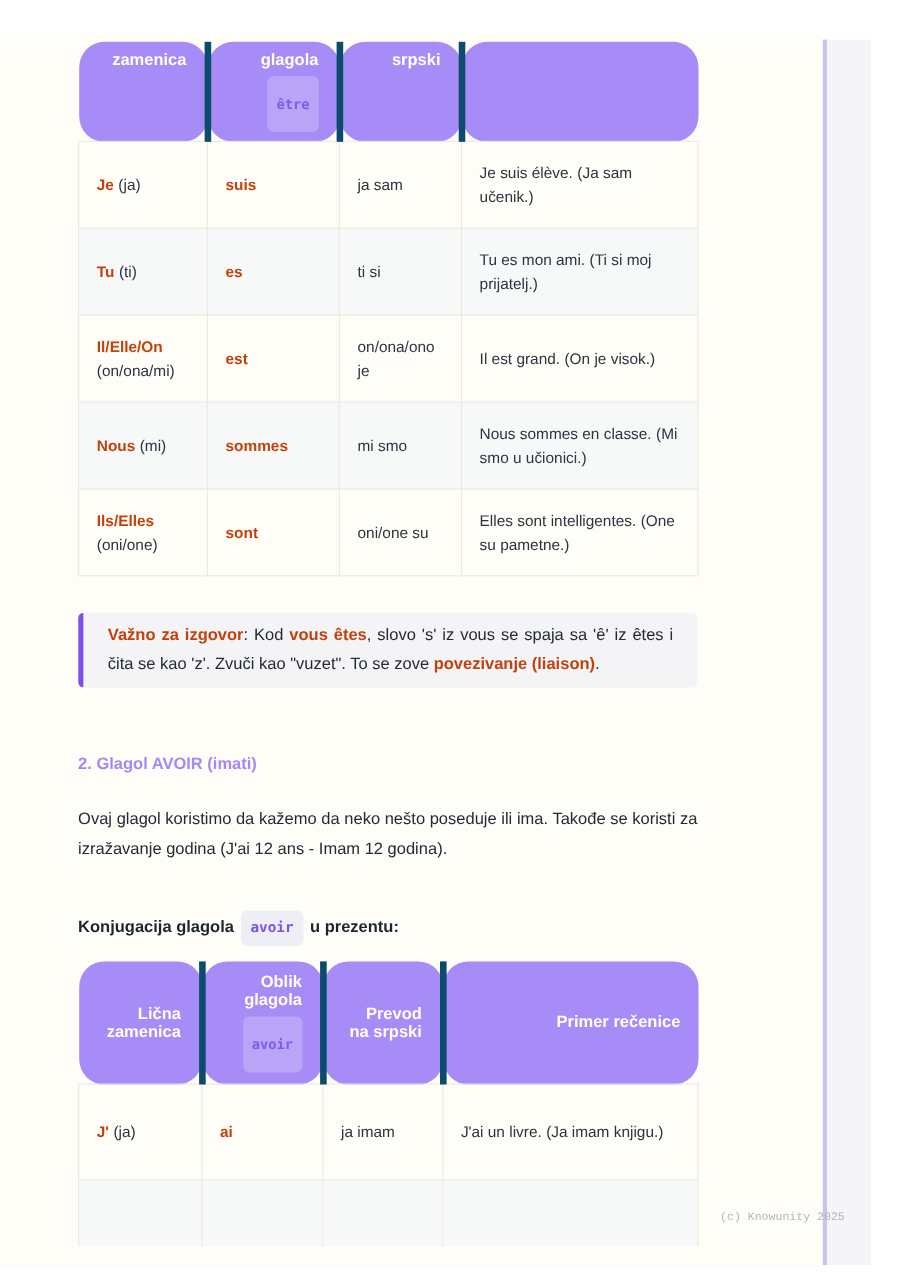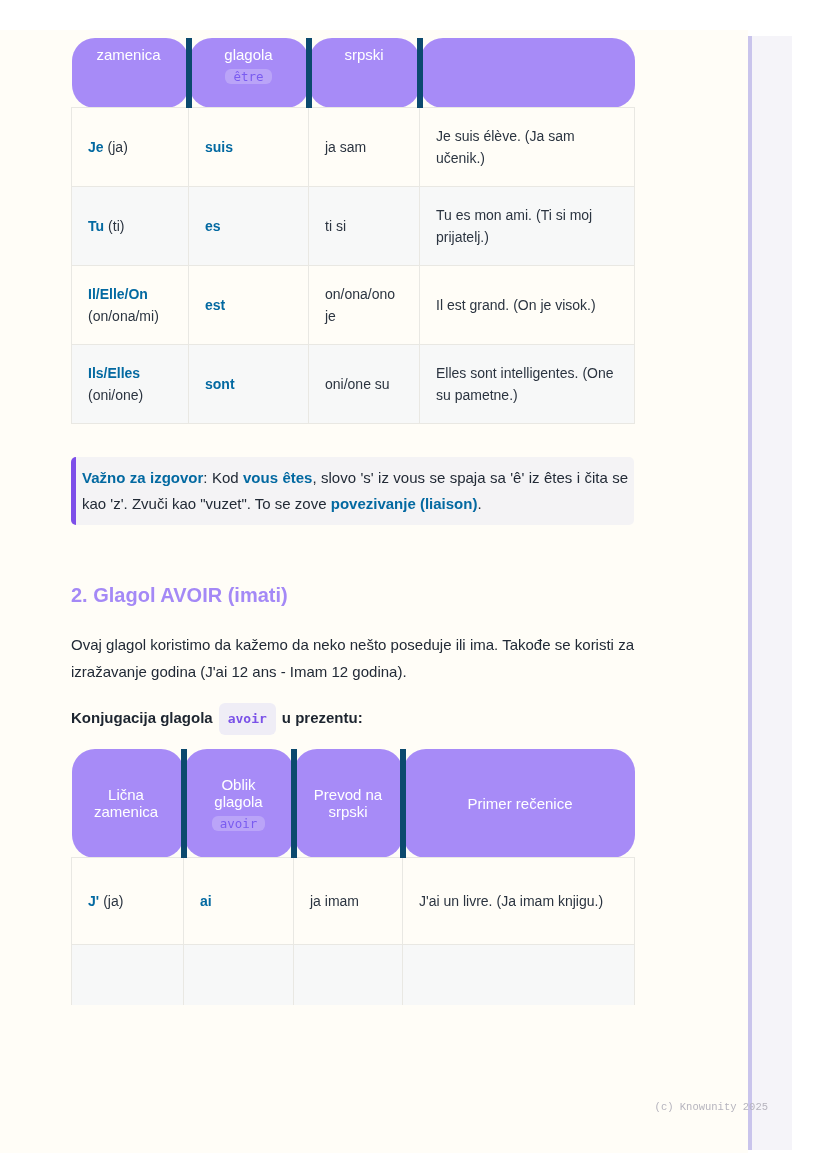--- a/index.html
+++ b/index.html
@@ -9,68 +9,68 @@
   }
   .page{
     position:absolute;left:0;top:30px;width:748px;height:1123px;
     background:#fffdf7;overflow:hidden;
   }
   .content{position:absolute;left:71px;top:8px;width:563px;}
 
   
   table{border-collapse:collapse;table-layout:fixed;width:563px;}
   thead th{
-    background:#a78bf7;color:#ffffff;font-weight:400;font-size:15px;
-    text-align:center;padding:8px 16px;vertical-align:top;border-radius:23px;
+    background:#a78bf7;color:#ffffff;font-weight:700;font-size:15px;
+    text-align:right;padding:8px 16px;vertical-align:top;border-radius:23px;
   }
   thead th + th{border-left:6px solid #0c4a6e;}
   tbody td{
     border:1px solid #e9e8e3;padding:10px 16px;font-size:14px;
     line-height:22px;vertical-align:middle;
   }
   tbody tr:nth-child(even){background:#f7f8f8;}
   .t1 thead th{height:53px;}
   .t1 tbody td{height:58px;}
   .t2 thead th{vertical-align:middle;height:88px;padding:10px 16px;}
   .t2 tbody td{height:66px;}
   .t2 .cut-row td{height:40px;border-bottom:none;}
-  .b{font-weight:700;color:#0369a1;}
+  .b{font-weight:700;color:#c2410c;}
   .i{}
   .sp{margin-left:4px;}
 
   
   .badge-head{
     display:inline-block;background:rgba(255,255,255,0.22);color:#7a5cf0;
     font-family:"DejaVu Sans Mono", monospace;font-size:12.5px;
-    padding:0 8px;border-radius:6px;margin-top:6px;
+    padding:18px 8px;border-radius:6px;margin-top:6px;
   }
   .badge-body{
     display:inline-block;background:#efedf6;color:#7a52e8;
     font-family:"DejaVu Sans Mono", monospace;font-size:13px;
     padding:3px 9px;border-radius:6px;margin:0 6px;
   }
 
   
   .callout{
     margin-top:33px;background:#f4f3f5;border-left:5px solid #7d4fe9;
-    border-radius:5px;padding:8px 6px;font-size:15px;line-height:26px;
+    border-radius:5px;padding:8px 22px;font-size:15px;line-height:26px;
     text-align:justify;color:#222a36;
   }
 
   
   h2.section-heading{
-    margin:58px 0 0 0;font-size:20px;font-weight:600;color:#a489f6;
+    margin:58px 0 0 0;font-size:15px;font-weight:600;color:#a489f6;
     height:24px;line-height:24px;
   }
   .para{
     margin-top:24px;font-size:15px;line-height:27px;text-align:justify;
     color:#222a36;
   }
   .konj-line{
-    margin-top:18px;font-size:15px;font-weight:700;color:#1d2530;
+    margin-top:43px;font-size:15px;font-weight:700;color:#1d2530;
     height:26px;line-height:26px;
   }
   .t2wrap{margin-top:20px;}
 
   
   .rail-line{position:absolute;left:748px;top:36px;width:4px;height:1114px;background:#c9c4ec;}
   .rail-strip{position:absolute;left:752px;top:36px;width:40px;height:1114px;background:#f5f4f9;}
   .watermark{
     position:absolute;top:1101px;right:60px;font-size:10.5px;color:#b6b4be;z-index:5;font-family:Liberation Mono, monospace;
   }
@@ -107,20 +107,26 @@
           <td><span class="b">Tu</span><span class="sp">(ti)</span></td>
           <td><span class="b">es</span></td>
           <td><span>ti si</span></td>
           <td><span class="i">Tu es mon ami.</span><span class="sp">(Ti si moj prijatelj.)</span></td>
         </tr>
         <tr>
           <td><span class="b">Il/Elle/On</span> <span>(on/ona/mi)</span></td>
           <td><span class="b">est</span></td>
           <td><span>on/ona/ono je</span></td>
           <td><span class="i">Il est grand.</span><span class="sp">(On je visok.)</span></td>
+        </tr>
+        <tr>
+          <td><span class="b">Nous</span><span class="sp">(mi)</span></td>
+          <td><span class="b">sommes</span></td>
+          <td><span>mi smo</span></td>
+          <td><span class="i">Nous sommes en classe.</span><span class="sp">(Mi smo u učionici.)</span></td>
         </tr>
         <tr>
           <td><span class="b">Ils/Elles</span> <span>(oni/one)</span></td>
           <td><span class="b">sont</span></td>
           <td><span>oni/one su</span></td>
           <td><span class="i">Elles sont intelligentes.</span><span class="sp">(One su pametne.)</span></td>
         </tr>
       </tbody>
     </table>
 

